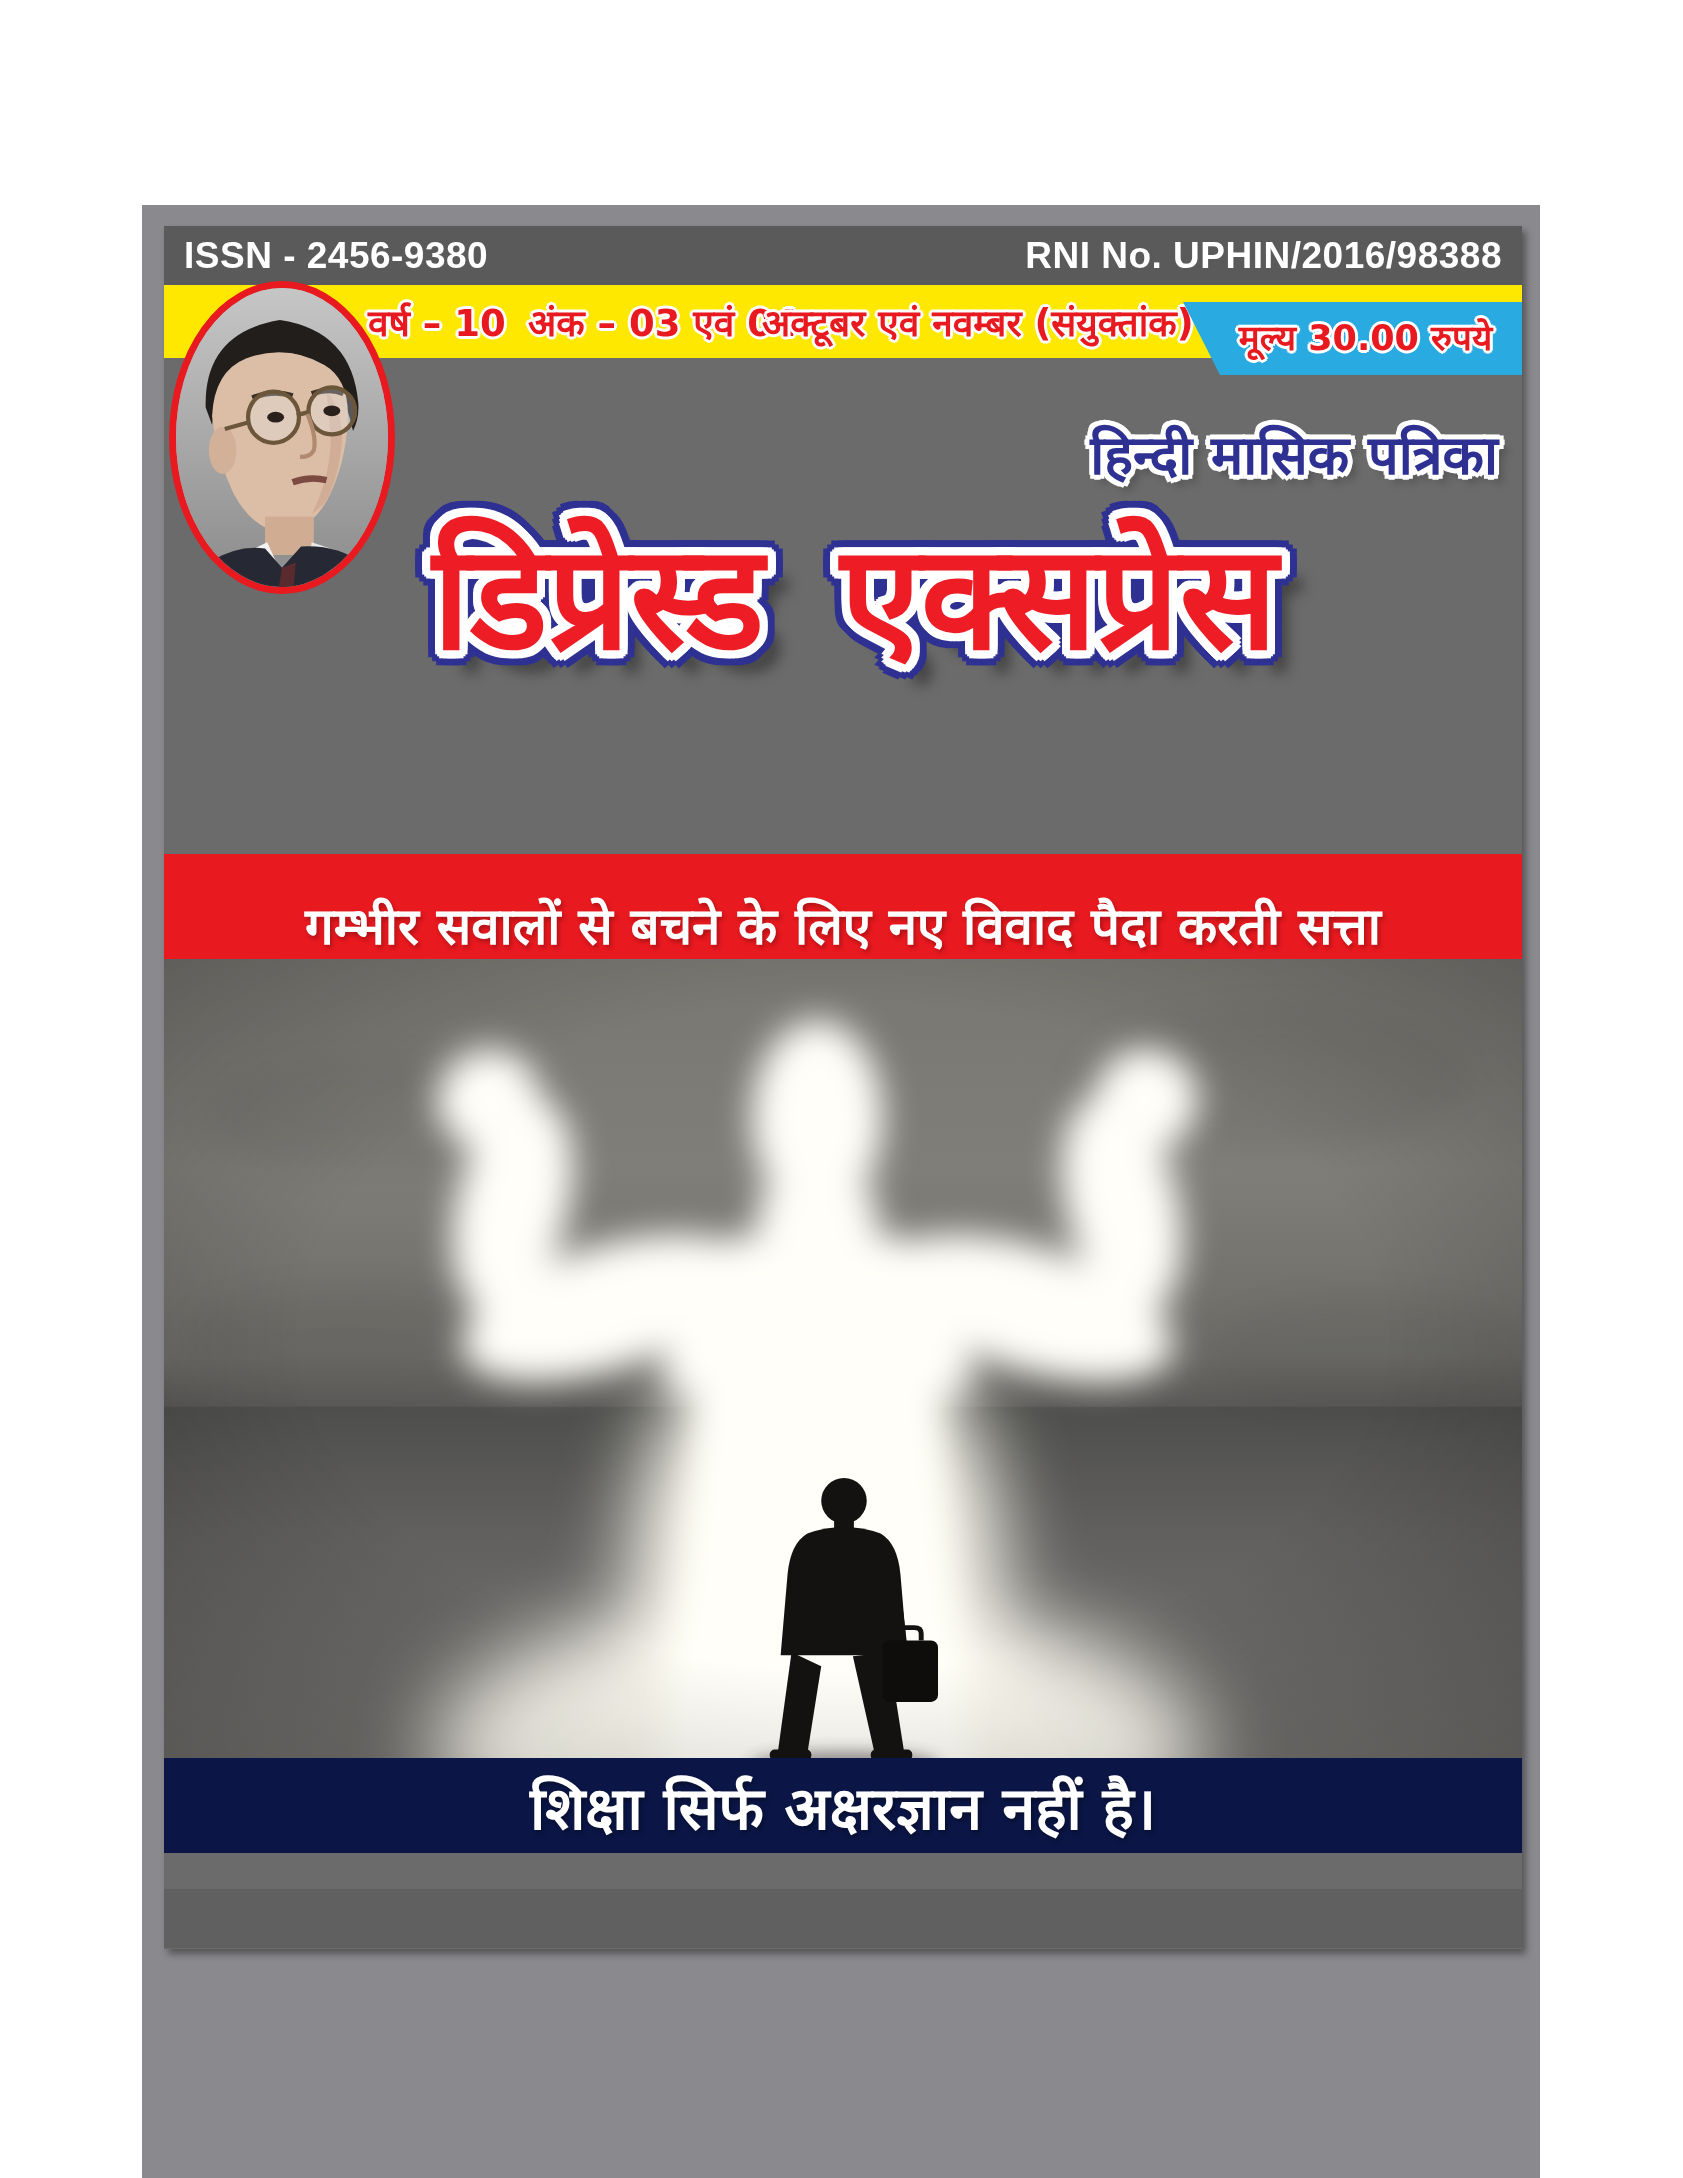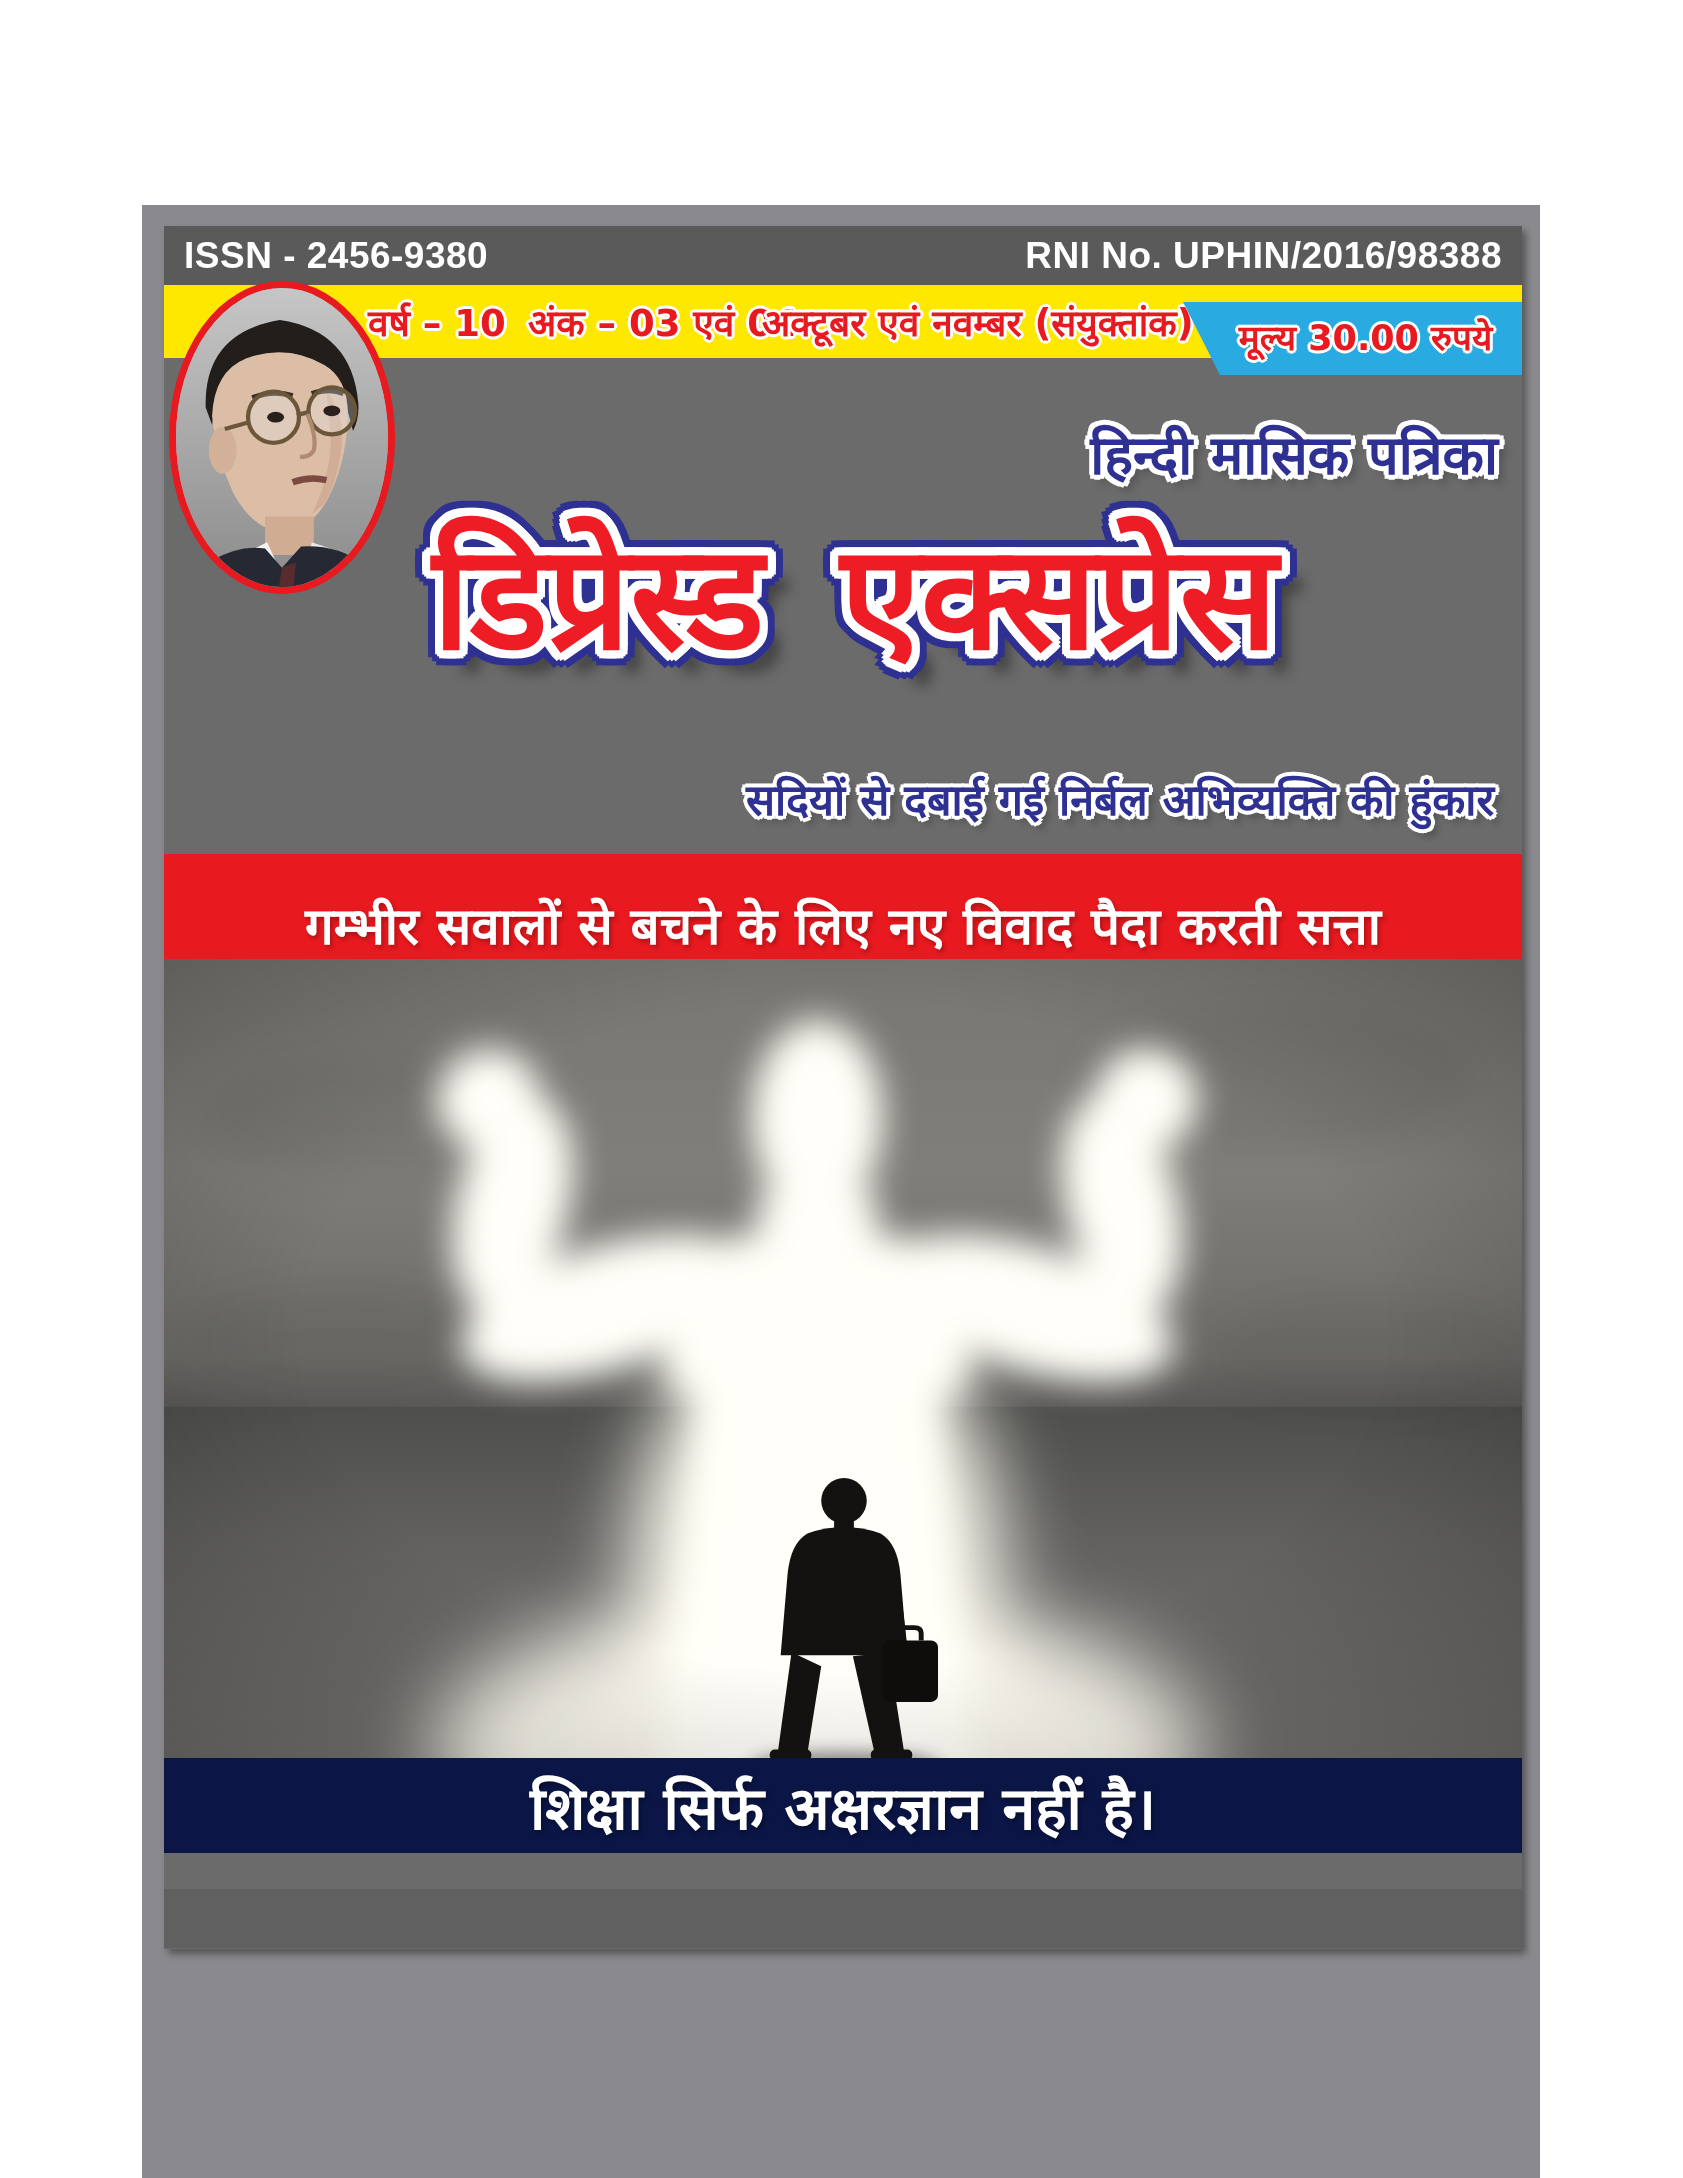--- a/index.html
+++ b/index.html
@@ -184,21 +184,20 @@
           <rect x="84" y="214" width="46" height="36" fill="#d0ad92"></rect>
           <path d="M58,252 L86,238 L98,264 L70,270 Z" fill="#f2f2f2"></path>
           <path d="M152,246 L128,238 L124,262 L148,266 Z" fill="#e9e9e9"></path>
           <path d="M10,280 L32,256 Q60,240 84,244 L100,262 L118,242 Q152,240 176,258 L192,280 Z" fill="#262833"></path>
           <path d="M100,262 L113,257 L111,280 L97,280 Z" fill="#5a2b2e"></path>
         </svg>
       </div>
 
       <div class="kicker">हिन्दी मासिक पत्रिका</div>
       <h1 class="title">डिप्रेस्ड एक्सप्रेस</h1>
-      <div class="tagline">सदियों से दबाई गई निर्बल अभिव्यक्ति की हुंकार</div>
 
       <div class="headline-banner">
         <span>गम्भीर सवालों से बचने के लिए नए विवाद पैदा करती सत्ता</span>
       </div>
 
       <figure class="photo">
         <svg viewBox="0 0 1372 844" preserveAspectRatio="none">
           <defs>
             <linearGradient id="wallG" x1="0" y1="0" x2="0" y2="1">
               <stop offset="0" stop-color="#797772"></stop>

